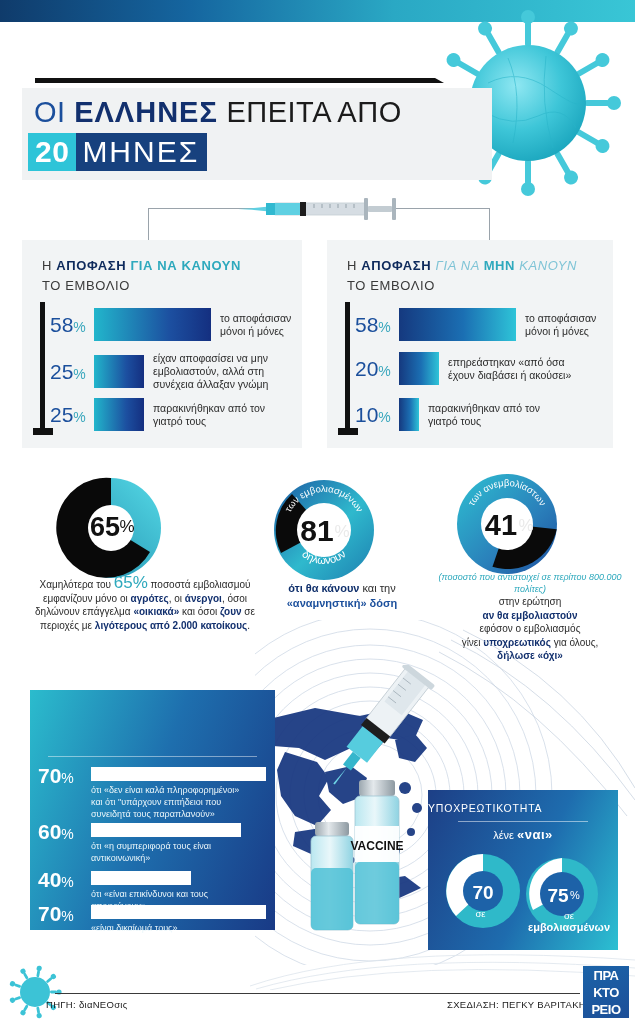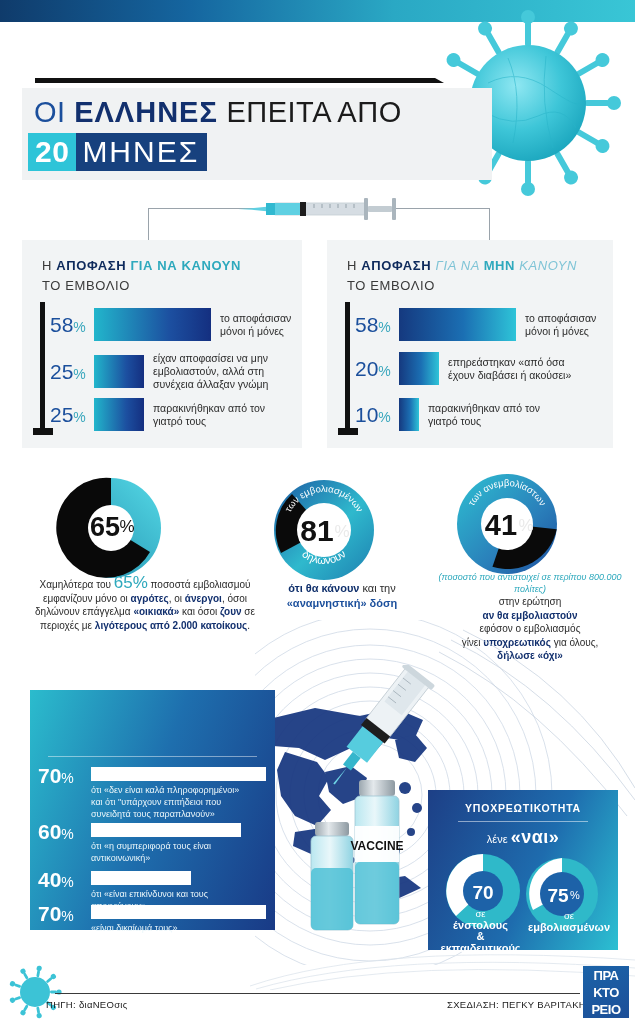--- a/index.html
+++ b/index.html
@@ -96,25 +96,25 @@
   .plab{position:absolute;left:53px;top:20px;font-size:9px;line-height:12px;color:#eaf6fa;width:180px;}
 
   
   .mapArea{position:absolute;left:255px;top:620px;width:380px;height:345px;overflow:hidden;}
   .vialArt{position:absolute;left:305px;top:780px;width:120px;height:165px;}
   .syringe2{position:absolute;left:330px;top:665px;width:110px;height:140px;}
 
   
   .panelR{position:absolute;left:428px;top:790px;width:190px;height:160px;
     background:linear-gradient(115deg,#1d3f86 0%,#1e6cae 55%,#2cc0d2 100%);}
-  .pr-title{position:absolute;left:0;top:12px;width:100%;text-align:center;color:#fff;
-    font-size:10.5px;font-weight:700;letter-spacing:.8px;}
+  .pr-title{position:absolute;left:0;top:12px;width:100%;text-align:left;color:#fff;
+    font-size:10.5px;font-weight:400;letter-spacing:.8px;}
   .pr-div{position:absolute;left:30px;top:31px;width:130px;height:1px;background:rgba(255,255,255,.5);}
   .pr-sub{position:absolute;left:0;top:37px;width:100%;text-align:center;color:#fff;font-size:11px;}
-  .pr-sub b{font-size:18px;letter-spacing:.5px;}
+  .pr-sub b{font-size:13px;letter-spacing:.5px;}
   .mini{position:absolute;}
   .mini1{left:16px;top:62px;}
   .mini2{left:96px;top:66px;}
   .mcap{position:absolute;text-align:center;color:#fff;font-size:9.5px;line-height:11.5px;}
   .mcap b{font-size:11px;}
   .mcap1{left:0px;top:118px;width:105px;}
   .mcap2{left:92px;top:120px;width:98px;}
 
   
   .fline{position:absolute;left:55px;top:993px;width:525px;height:1.2px;background:#3a3a3a;}
@@ -487,21 +487,20 @@
     <svg class="mini mini2" width="76" height="76" viewBox="0 0 76 76">
       <circle cx="38" cy="38" r="36" fill="#2fb9c9"></circle>
       <path d="M38 38 L38 2 A36 36 0 0 0 9 54 Z" fill="#ffffff"></path>
       <circle cx="38" cy="38" r="22" fill="#1d62a8"></circle>
       <text x="34" y="46" text-anchor="middle" font-family="Liberation Sans, sans-serif" font-size="19" font-weight="700" fill="#fff">75</text>
       <text x="51" y="43" text-anchor="middle" font-family="Liberation Sans, sans-serif" font-size="11" fill="#fff">%</text>
     </svg>
 
     <div class="mcap mcap1">
       <span>σε</span><br>
-      <b>ένστολους<br>&amp;<br>εκπαιδευτικούς</b>
     </div>
     <div class="mcap mcap2">
       <span>σε</span><br>
       <b>εμβολιασμένων</b>
     </div>
   </div>
 
   <svg class="swirl" viewBox="0 0 385 40">
     <g fill="none" stroke="#dde4ec" stroke-width=".8">
       <path d="M0 36 Q130 -8 385 10"></path>

